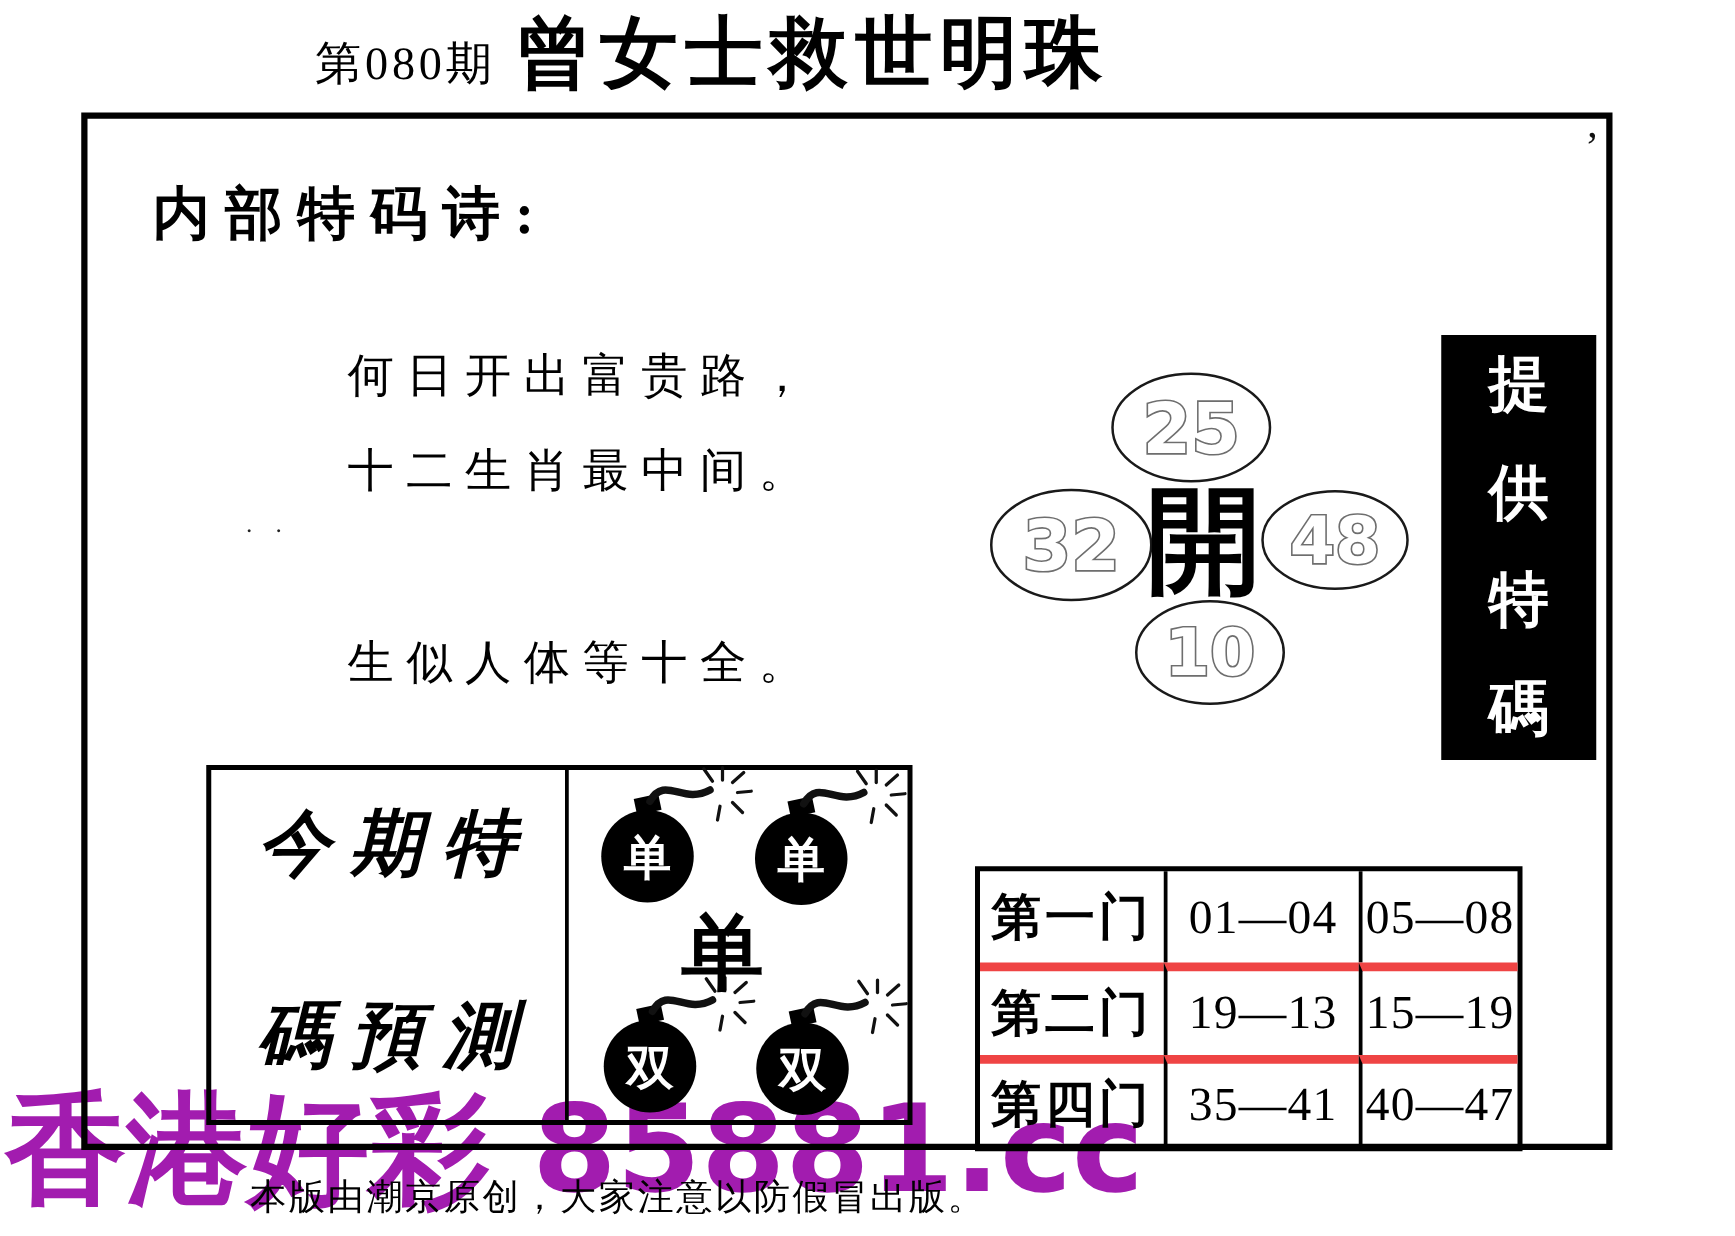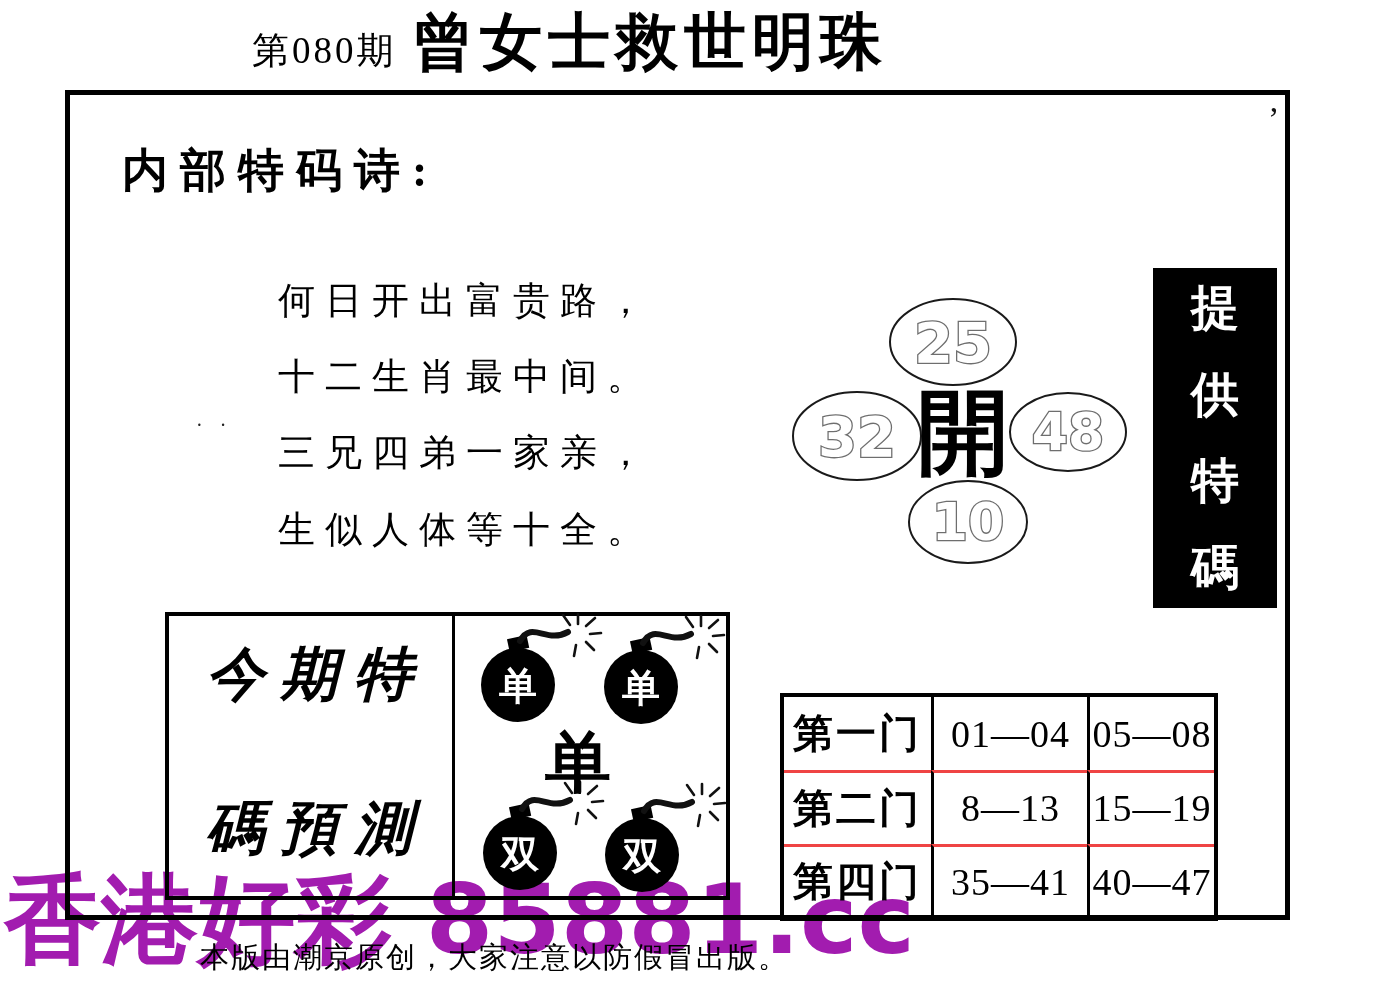--- a/index.html
+++ b/index.html
@@ -33,21 +33,21 @@
   .pred-box{left:165px;top:612px;width:565px;height:288px;border:4px solid #000;box-sizing:border-box;background:transparent;z-index:2;}
   .pred-divider{left:452px;top:612px;width:3px;height:288px;background:#000;z-index:3;}
   .pred-label{left:206px;font-size:58px;font-weight:600;letter-spacing:16px;z-index:3;white-space:nowrap;font-style:italic;}
   .pred-label.top{top:636px;} .pred-label.bottom{top:790px;}
   .big-dan{left:538px;top:718px;width:80px;text-align:center;font-size:66px;font-weight:700;z-index:4;}
   .bomb{z-index:3;}
   .bomb text{font-family:"Liberation Serif",serif;font-weight:bold;fill:#fff;text-anchor:middle;}
   
   .gate-table{left:780px;top:693px;width:438px;height:228px;border:4px solid #000;box-sizing:border-box;
     display:grid;grid-template-columns:147px 156px 1fr;grid-template-rows:1fr 1fr 1fr;z-index:3;background:transparent;}
-  .gate-table .cell{display:flex;align-items:center;justify-content:center;border-top:3px solid #ef4444;border-left:3px solid #000;}
+  .gate-table .cell{display:flex;align-items:center;justify-content:center;border-top:7px solid #ef4444;border-left:3px solid #000;}
   .gate-table .cell.r0{border-top:none;} .gate-table .cell.c0{border-left:none;}
   .gate-table .gate{font-size:40px;font-weight:600;letter-spacing:3px;}
   .gate-table .range{font-size:38px;letter-spacing:1px;}
   
   .watermark{left:4px;top:856px;font-size:97px;font-weight:900;z-index:1;white-space:nowrap;
     font-family:"DejaVu Sans","Liberation Sans",sans-serif;letter-spacing:0px;}
   .footer{left:200px;top:938px;font-size:29px;letter-spacing:2px;font-weight:400;z-index:3;white-space:nowrap;}
 </style>
 </head>
 <body>
@@ -58,21 +58,20 @@
 
   <div class="abs issue">第080期</div>
   <div class="abs title">曾女士救世明珠</div>
 
   <div class="abs main-box"></div>
   <div class="abs apostrophe">’</div>
 
   <div class="abs poem-header">内部特码诗:</div>
   <div class="abs poem-line l1">何日开出富贵路，</div>
   <div class="abs poem-line l2">十二生肖最中间。</div>
-  <div class="abs poem-line l3">三兄四弟一家亲，</div>
   <div class="abs poem-line l4">生似人体等十全。</div>
   <div class="abs dots">· ·</div>
 
   <svg class="abs wheel" width="370" height="310" viewBox="0 0 370 310">
     <ellipse cx="173" cy="64" rx="63" ry="43" fill="none" stroke="#1a1a1a" stroke-width="2"></ellipse>
     <ellipse cx="77" cy="158" rx="64" ry="44" fill="none" stroke="#1a1a1a" stroke-width="2"></ellipse>
     <ellipse cx="288" cy="154" rx="58" ry="39" fill="none" stroke="#1a1a1a" stroke-width="2"></ellipse>
     <ellipse cx="188" cy="244" rx="59" ry="41" fill="none" stroke="#1a1a1a" stroke-width="2"></ellipse>
     <text class="num" x="173" y="84" font-size="56">25</text>
     <text class="num" x="77" y="178" font-size="56">32</text>
@@ -149,21 +148,21 @@
         <line x1="98" y1="33" x2="96" y2="44"></line>
     </g>
     <text x="40" y="87" font-size="38">双</text>
   </svg>
 
   <div class="abs gate-table">
     <div class="cell r0 c0 gate">第一门</div>
     <div class="cell r0 range">01—04</div>
     <div class="cell r0 range">05—08</div>
     <div class="cell c0 gate">第二门</div>
-    <div class="cell range">8—13</div>
+    <div class="cell range">19—13</div>
     <div class="cell range">15—19</div>
     <div class="cell c0 gate">第四门</div>
     <div class="cell range">35—41</div>
     <div class="cell range">40—47</div>
   </div>
 
   <div class="abs footer">本版由潮京原创，大家注意以防假冒出版。</div>
 
 </div>
 

